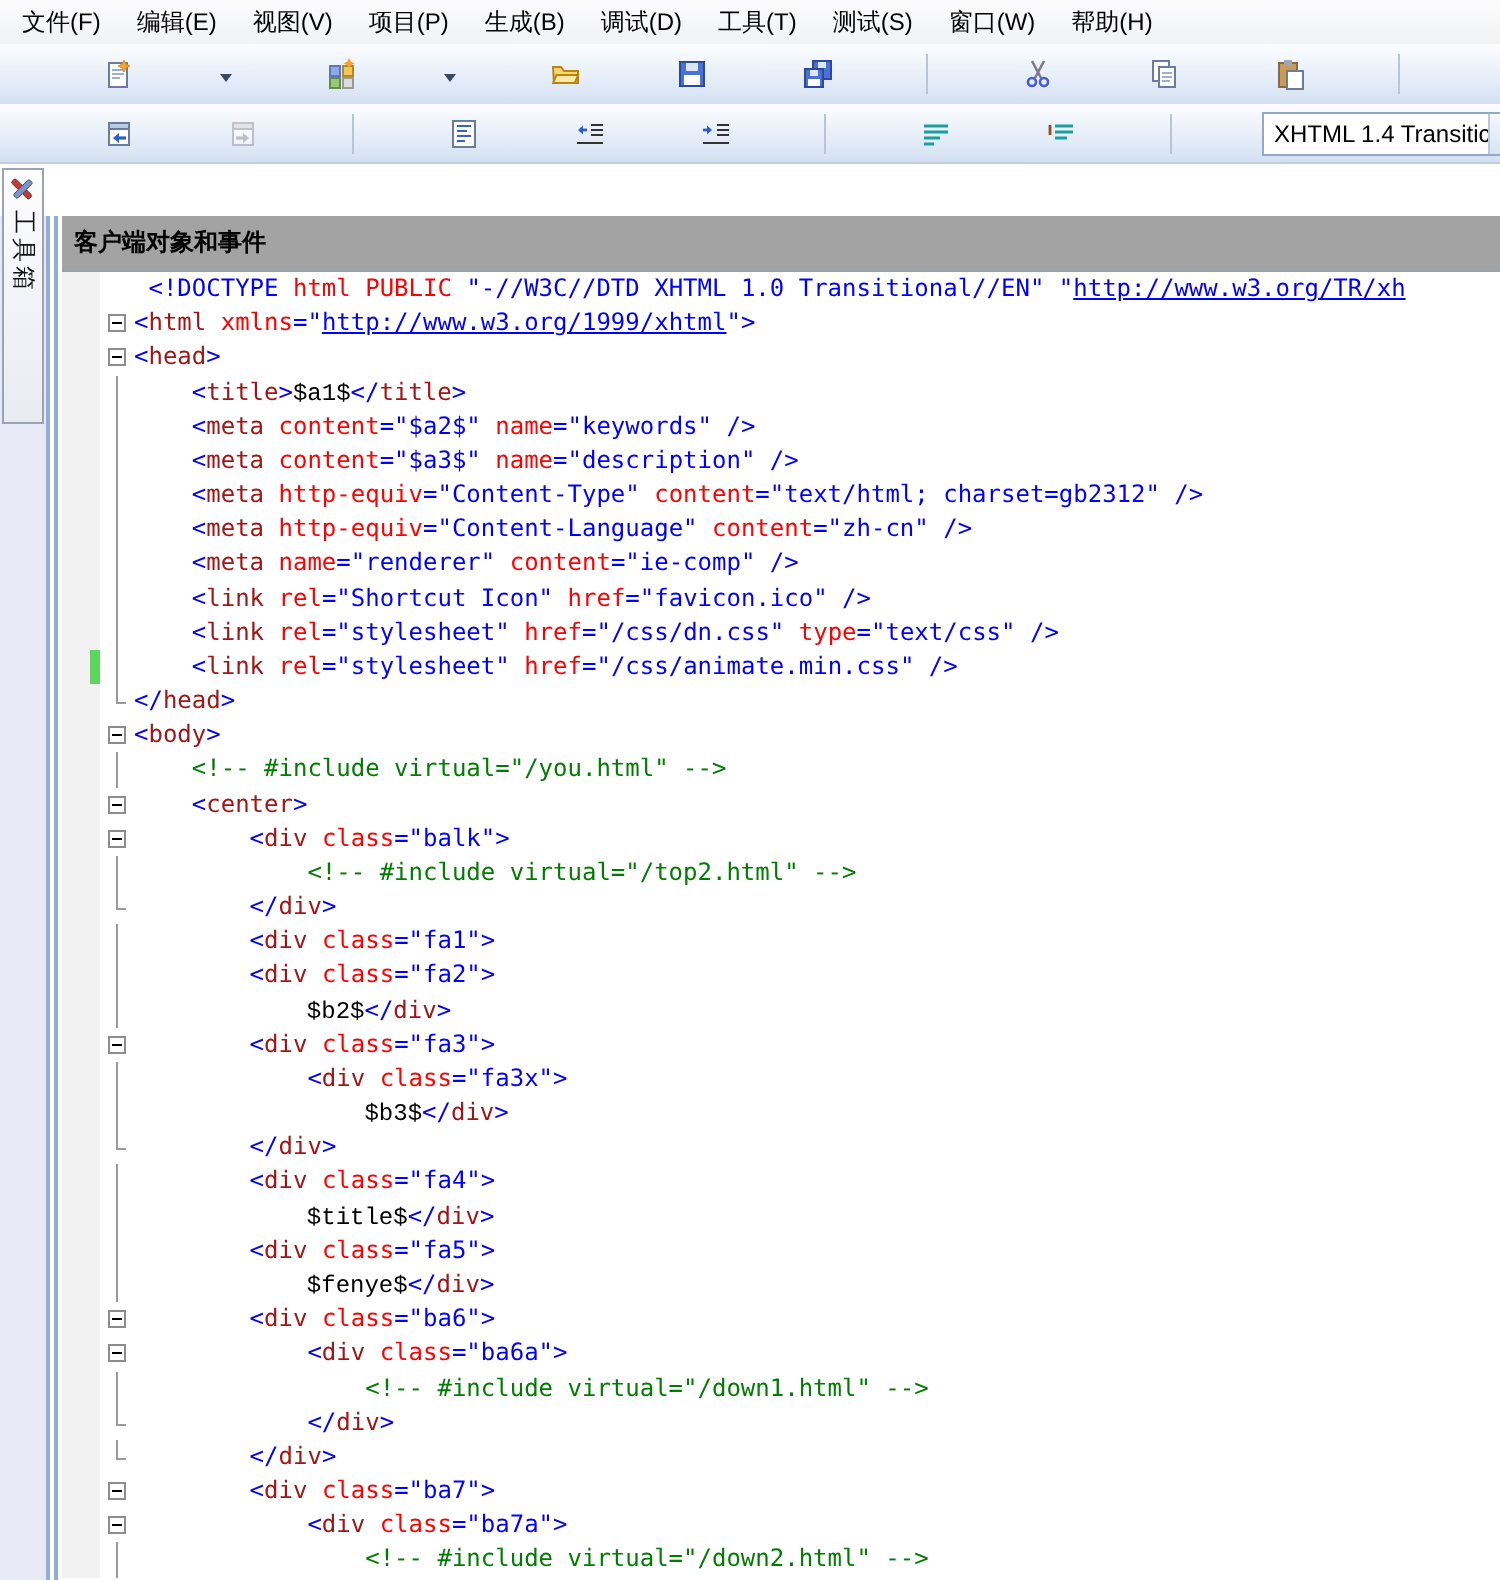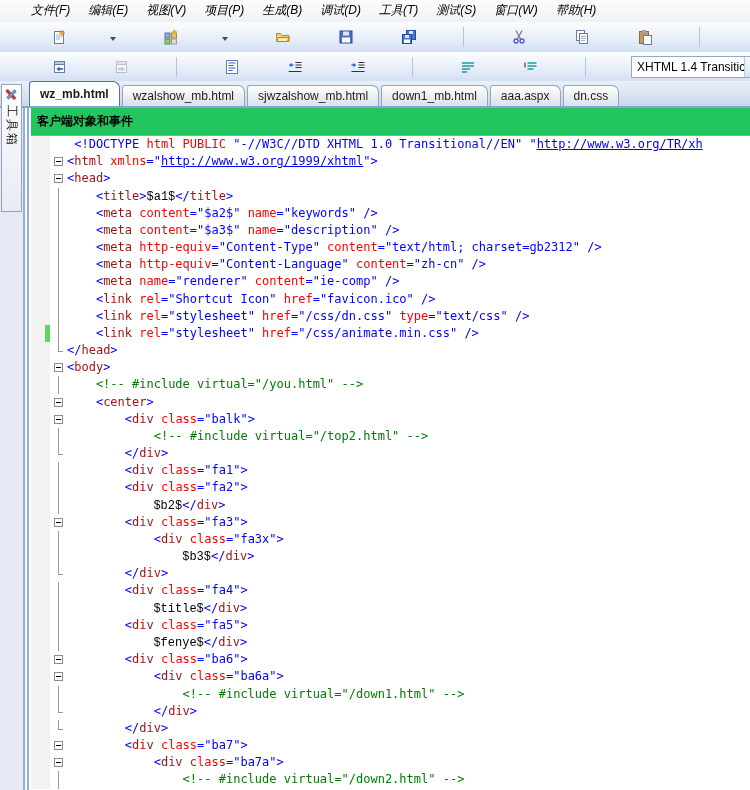--- a/index.html
+++ b/index.html
@@ -1,20 +1,20 @@
 <!DOCTYPE html>
 <html style="--c-tag: #A31515; --c-attr: #FF0000; --c-value: #0000FF; --c-comment: #007D00; --c-text: #000000; --c-change_bar: #5CD65C; --c-tab_accent: #83A5D2; --c-toolbar_tint: #D3E0F2;"><head>
 <meta charset="utf-8">
 <style>
   html,body{margin:0;padding:0;background:#fff;}
   .screen{position:relative;width:750px;height:790px;overflow:hidden;background:#fff;
     font-family:"Liberation Sans","DejaVu Sans",sans-serif;font-size:12px;color:#000;}
   
-  .menubar{position:absolute;top:0;left:0;right:0;height:22px;display:flex;align-items:flex-end;
-    background:linear-gradient(#FCFCFD,#F1F2F5);border-bottom:1px solid #E4E7EC;padding-left:22px;font-style:italic;}
+  .menubar{position:absolute;top:0;left:0;right:0;height:22px;display:flex;align-items:flex-start;
+    background:linear-gradient(#FCFCFD,#F1F2F5);border-bottom:1px solid #E4E7EC;padding-left:2px;}
   .menu-item{padding:3px 9px;white-space:nowrap;cursor:default;}
   
   .tb{position:absolute;left:0;right:0;display:flex;align-items:center;
     background:linear-gradient(#FCFDFF,#E7EEF9 55%,#D3E0F2);border-bottom:1px solid #C2CEE0;gap:40px;}
   #tb1{top:22px;height:30px;}
   #tb2{top:52px;height:29px;}
   .grip{width:3px;height:20px;margin:0 4px 0 3px;
     background:repeating-linear-gradient(#9FB0C8 0 2px,rgba(0,0,0,0) 2px 4px);background-size:2px 100%;background-repeat:no-repeat;}
   .sep{width:1px;height:20px;background:#B9C4D6;margin:0 3px;flex:0 0 1px;}
   .tbtn{width:23px;height:22px;display:flex;align-items:center;justify-content:center;border-radius:3px;flex:0 0 23px;}
@@ -39,21 +39,21 @@
   
   .sidebar{position:absolute;left:0;top:108px;bottom:0;width:23px;background:#E7EAF6;}
   .toolbox-tab{position:absolute;left:1px;top:84px;width:21px;height:128px;z-index:4;box-sizing:border-box;
     background:linear-gradient(#FDFDFE,#E9EBF3);border:1px solid #9AA3B6;display:flex;flex-direction:column;align-items:center;}
   .toolbox-tab svg{width:15px;height:15px;margin-top:2px;flex:0 0 auto;}
   .toolbox-label{writing-mode:vertical-rl;text-orientation:sideways;font-size:12px;margin-top:3px;letter-spacing:2px;color:#111;}
   .bborder{position:absolute;left:23px;top:108px;bottom:0;width:8px;
     background:repeating-linear-gradient(90deg,#8FAEDC 0 2px,#FFFFFF 2px 4px);}
   
   .rightcol{position:absolute;left:31px;top:108px;right:0;bottom:0;display:flex;flex-direction:column;}
-  .outline-bar{flex:0 0 28px;background:#22c55e;border-bottom:1px solid #9AA0AA;display:flex;align-items:center;
+  .outline-bar{flex:0 0 28px;background:#a3a3a3;border-bottom:1px solid #9AA0AA;display:flex;align-items:center;
     font-weight:bold;padding-left:6px;box-sizing:border-box;}
   .editor{flex:1;background:#fff;overflow:hidden;}
   .line{display:flex;height:17.18px;}
   .m-ind{flex:0 0 14px;background:#F2F2F2;}
   .m-chg{flex:0 0 5px;background:#F2F2F2;}
   .m-chg.changed{background:var(--c-change_bar,#5CD65C);}
   .m-fold{flex:0 0 17px;position:relative;background:#fff;}
   .m-fold.f-line::before{content:"";position:absolute;left:8px;top:0;bottom:0;width:1px;background:#9A9A9A;}
   .m-fold.f-end::before{content:"";position:absolute;left:8px;top:0;height:9px;width:1px;background:#9A9A9A;}
   .m-fold.f-end::after{content:"";position:absolute;left:8px;top:9px;width:5px;height:1px;background:#9A9A9A;}
@@ -289,28 +289,20 @@
     <span class="tblabel">目标规则(R):</span>
     <div class="combo" style="width:120px">
       <span class="cval"></span>
       <span class="carr">
           <i></i>
         </span>
     </div>
     <span class="ab-glyph">ab</span>
   </div>
 
-  <div class="tabrow">
-      <div class="tab active">wz_mb.html</div>
-      <div class="tab">wzalshow_mb.html</div>
-      <div class="tab">sjwzalshow_mb.html</div>
-      <div class="tab">down1_mb.html</div>
-      <div class="tab">aaa.aspx</div>
-      <div class="tab">dn.css</div>
-    </div>
 
   <div class="sidebar"></div>
   <div class="toolbox-tab">
     <svg viewBox="0 0 16 16">
       <rect x="1" y="7" width="13" height="3" rx="1" transform="rotate(45 8 8)" fill="#C23B3B" stroke="#7A1F1F" stroke-width=".5"></rect>
       <rect x="2" y="6.5" width="12" height="3" rx="1" transform="rotate(-45 8 8)" fill="#7A93C9" stroke="#3F5A8C" stroke-width=".5"></rect>
     </svg>
     <span class="toolbox-label">工具箱</span>
   </div>
   <div class="bborder"></div>

